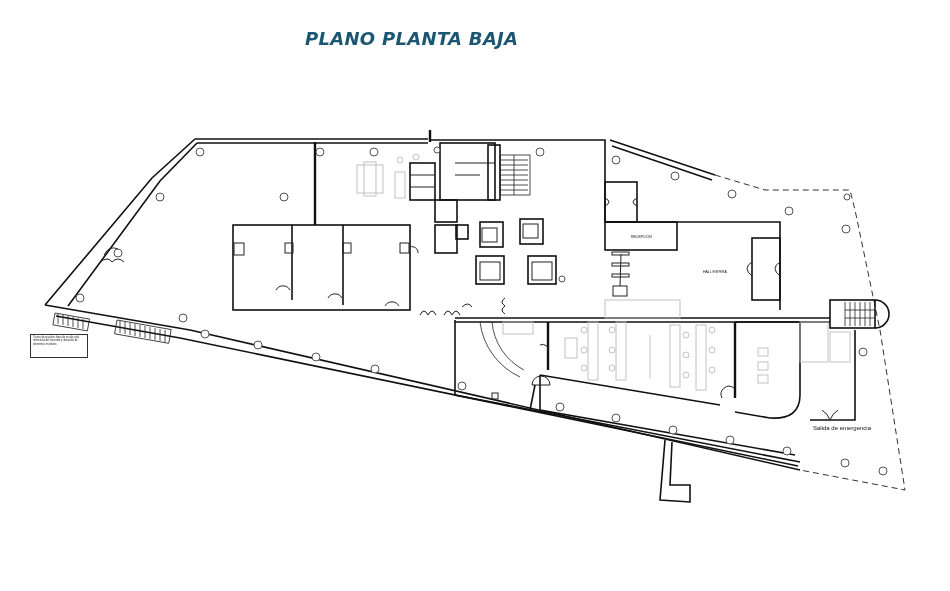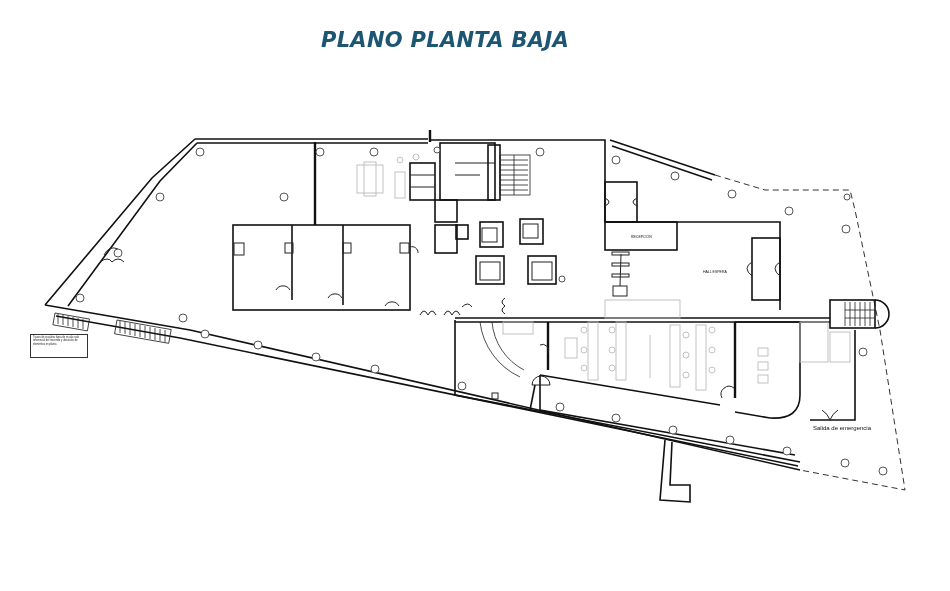--- a/index.html
+++ b/index.html
@@ -1,20 +1,20 @@
 <!DOCTYPE html>
 <html><head>
 <meta charset="utf-8">
 <style>
   html, body { margin:0; padding:0; background:#ffffff; }
   body { width:950px; height:591px; position:relative; overflow:hidden; font-family:"Liberation Sans", sans-serif; }
   .title {
     position:absolute; left:305px; top:28px; width:270px;
     font-family:"DejaVu Sans", sans-serif; font-weight:bold; font-style:italic;
-    font-size:21px; letter-spacing:0.3px; color:#1c5673; white-space:nowrap;margin-left:16px;
+    font-size:18px; letter-spacing:0.3px; color:#1c5673; white-space:nowrap;
   }
   svg.plan { position:absolute; left:0; top:0; }
   .wall { stroke:#111; fill:none; stroke-width:1.6; }
   .wallthin { stroke:#222; fill:none; stroke-width:1; }
   .wallthick { stroke:#111; fill:none; stroke-width:2.4; }
   .dash { stroke:#333; fill:none; stroke-width:1; stroke-dasharray:6 4; }
   .furn { stroke:#bbb; fill:none; stroke-width:0.9; }
   .col { stroke:#555; fill:#fff; stroke-width:1; }
   .door { stroke:#222; fill:none; stroke-width:1; }
   .stair { stroke:#222; fill:none; stroke-width:0.8; }

